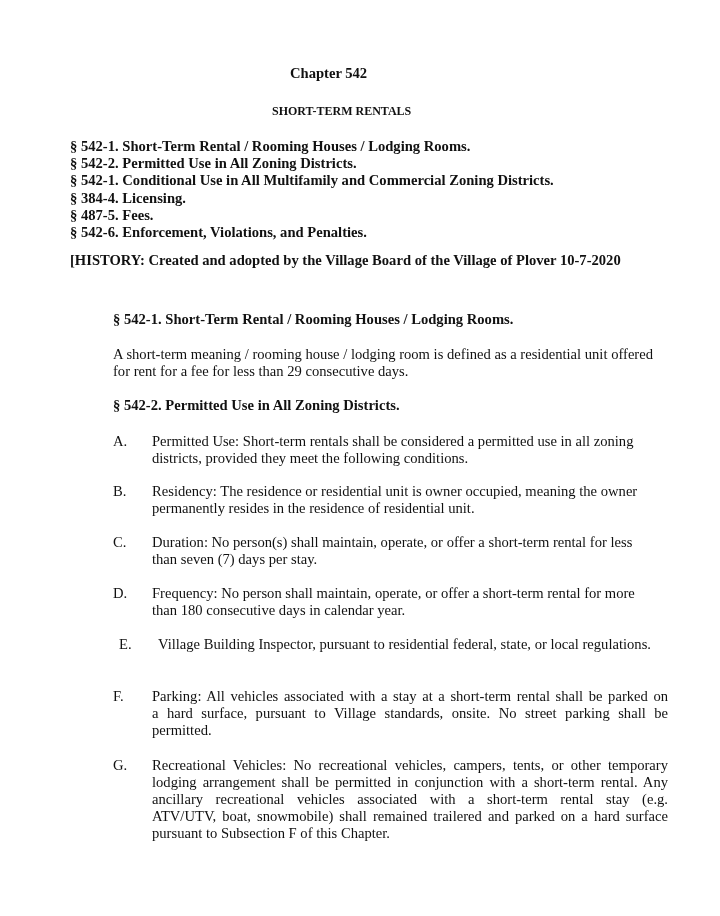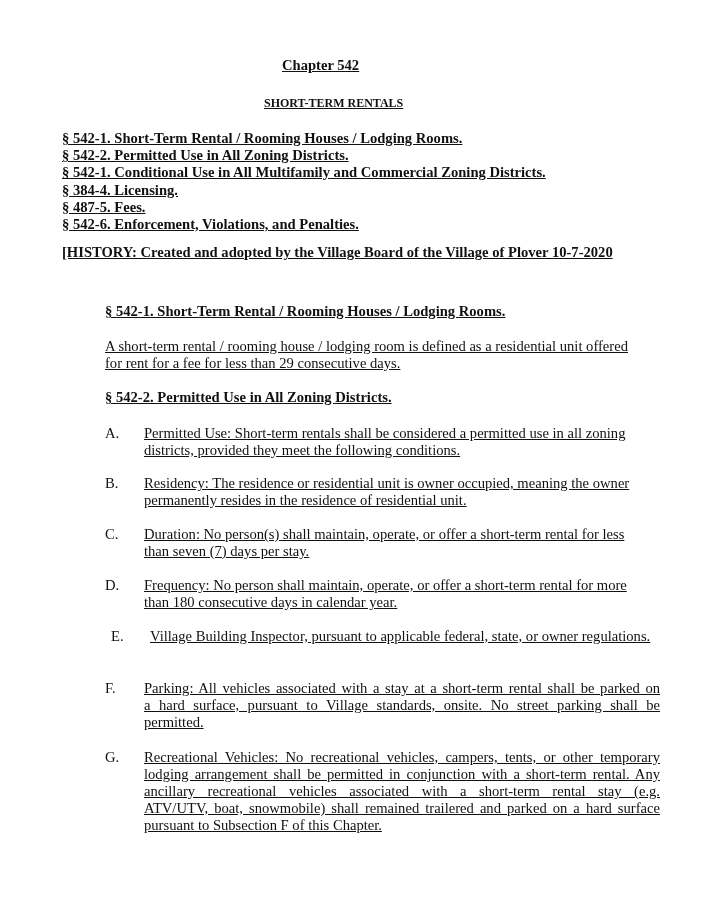--- a/index.html
+++ b/index.html
@@ -10,21 +10,21 @@
     body {
       width: 720px;
       height: 916px;
       position: relative;
       overflow: hidden;
       font-family: "Liberation Serif", "DejaVu Serif", serif;
       color: #111111;
       font-size: 14.6px;
       line-height: 17px;
     }
-    .abs { position: absolute; margin: 0; text-decoration: underline; }
+    .abs { position: absolute; margin: 8px; }
     .bold { font-weight: bold; }
     .chapter-title { left: 282px; top: 57px; font-size: 14.6px; }
     .chapter-subtitle { left: 264px; top: 95px; font-size: 12px; }
     .toc { left: 62px; top: 130px; }
     .toc div { height: 17.2px; white-space: nowrap; }
     .history { left: 62px; top: 244px; white-space: nowrap; }
     .sec-head { left: 105px; white-space: nowrap; }
     .para { left: 105px; width: 555px; }
     .item { left: 105px; width: 555px; }
     .item .letter { position: absolute; left: 0; top: 0; }
@@ -49,21 +49,21 @@
     <div>§ 542-1.  Conditional Use in All Multifamily and Commercial Zoning Districts.</div>
     <div>§ 384-4.  Licensing.</div>
     <div>§ 487-5.  Fees.</div>
     <div>§ 542-6.  Enforcement, Violations, and Penalties.</div>
   </div>
 
   <div class="abs bold history">[HISTORY: Created and adopted by the Village Board of the Village of Plover 10-7-2020</div>
 
   <div class="abs bold sec-head" style="top:303px;">§ 542-1. Short-Term Rental / Rooming Houses / Lodging Rooms.</div>
   <div class="abs para" style="top:338px;">
-    <span class="line">A short-term rental / rooming house / lodging room is defined as a residential unit offered</span>
+    <span class="line">A short-term meaning / rooming house / lodging room is defined as a residential unit offered</span>
     <span class="line">for rent for a fee for less than 29 consecutive days.</span>
   </div>
 
   <div class="abs bold sec-head" style="top:389px;">§ 542-2.  Permitted Use in All Zoning Districts.</div>
 
   <div class="abs item" style="top:425px;">
     <span class="letter">A.</span>
     <div class="text">
       <span class="line">Permitted Use:  Short-term rentals shall be considered a permitted use in all zoning</span>
       <span class="line">districts, provided they meet the following conditions.</span>
@@ -90,21 +90,21 @@
     <span class="letter">D.</span>
     <div class="text">
       <span class="line">Frequency: No person shall maintain, operate, or offer a short-term rental for more</span>
       <span class="line">than 180 consecutive days in calendar year.</span>
     </div>
   </div>
 
   <div class="abs item e justified" style="top:628px;">
     <span class="letter">E.</span>
     <div class="text">
-      <span class="line last">Village Building Inspector, pursuant to applicable federal, state, or owner regulations.</span>
+      <span class="line last">Village Building Inspector, pursuant to residential federal, state, or local regulations.</span>
     </div>
   </div>
 
   <div class="abs item justified" style="top:680px;">
     <span class="letter">F.</span>
     <div class="text">
       <span class="line">Parking: All vehicles associated with a stay at a short-term rental shall be parked on</span>
       <span class="line">a hard surface, pursuant to Village standards, onsite. No street parking shall be</span>
       <span class="line last">permitted.</span>
     </div>

